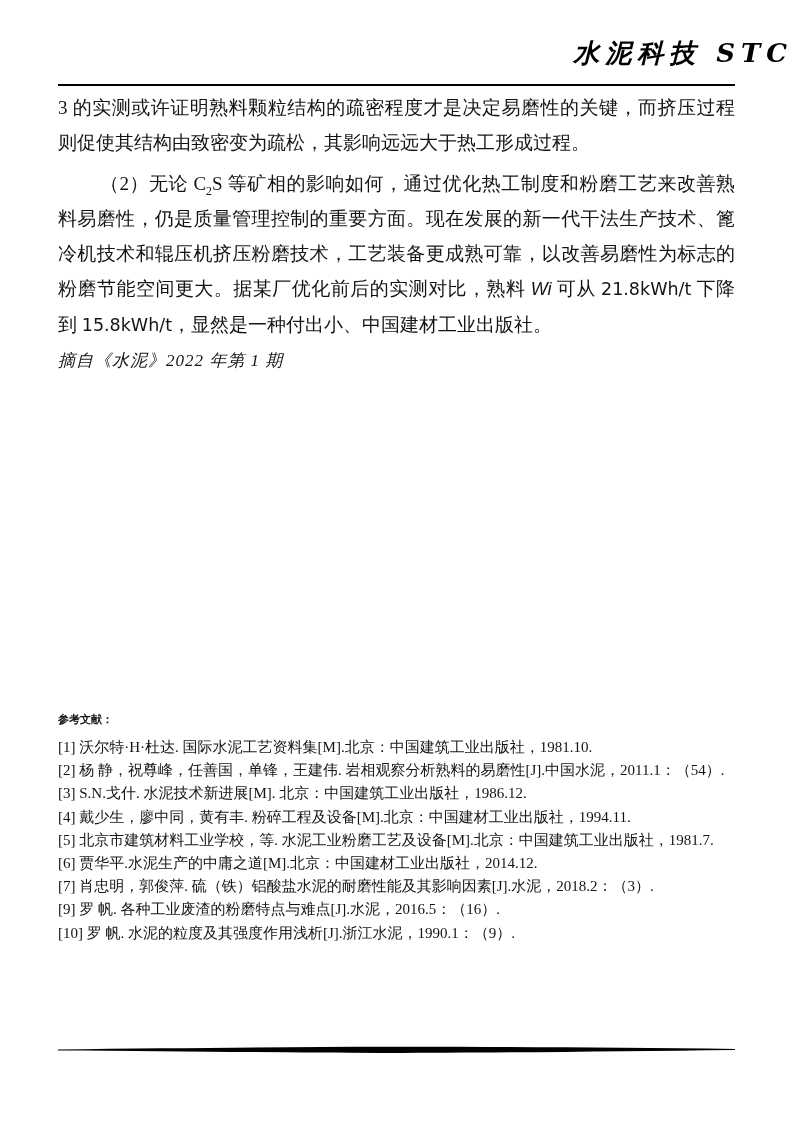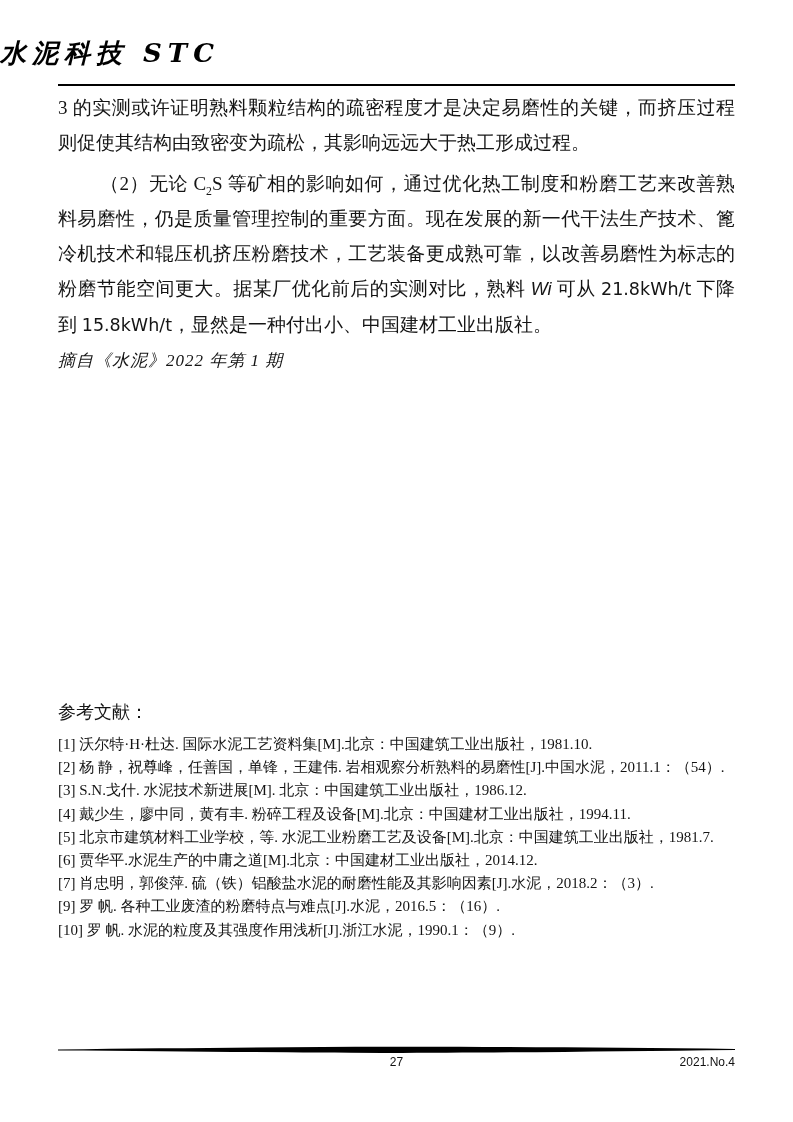--- a/index.html
+++ b/index.html
@@ -10,21 +10,21 @@
     margin: 0 auto;
     background: #ffffff;
     overflow: hidden;
     font-family: "Liberation Serif", "DejaVu Serif", serif;
     color: #141414;
   }
   
   .header-title {
     position: absolute;
     top: 36px; left: 0; right: 0;
-    text-align: left;
+    text-align: right;
     font-family: "DejaVu Serif", serif;
     font-style: italic;
     font-weight: bold;
     font-size: 26px;
     letter-spacing: 6px;
     color: #000;
   }
   .header-rule {
     position: absolute;
     top: 84px; left: 58px;
@@ -52,23 +52,23 @@
     font-size: 17px;
     letter-spacing: 1px;
   }
   
   .references {
     position: absolute;
     top: 700px; left: 58px;
     width: 677px;
   }
   .ref-heading {
-    font-weight: normal;
-    font-size: 18px;
-    margin: 0 0 9px 0;
+    font-weight: bold;
+    font-size: 11px;
+    margin: 12px 0 9px 0;
   }
   .ref-list { margin: 0; padding: 0; list-style: none; }
   .ref-item {
     font-size: 15px;
     line-height: 23.2px;
     white-space: nowrap;
     overflow: hidden;
   }
   
   .footer {
@@ -126,19 +126,15 @@
       <li class="ref-item">[7] 肖忠明，郭俊萍. 硫（铁）铝酸盐水泥的耐磨性能及其影响因素[J].水泥，2018.2：（3）.</li>
       <li class="ref-item">[9] 罗 帆. 各种工业废渣的粉磨特点与难点[J].水泥，2016.5：（16）.</li>
       <li class="ref-item">[10] 罗 帆. 水泥的粒度及其强度作用浅析[J].浙江水泥，1990.1：（9）.</li>
     </ul>
   </div>
 
   <div class="footer">
     <svg class="footer-rule-svg" viewBox="0 0 677 8" preserveAspectRatio="none">
       <path d="M0,3.4 C120,2.2 230,1.0 330,0.8 C430,0.6 560,1.8 677,2.9 L677,3.9 C560,5.2 430,6.9 330,7.0 C230,7.1 120,4.6 0,4.4 Z" fill="#000"></path>
     </svg>
-    <div class="footer-row">
-      <span class="footer-page-number">27</span>
-      <span class="footer-issue">2021.No.4</span>
-    </div>
   </div>
 
 </div>
 
 </body></html>

